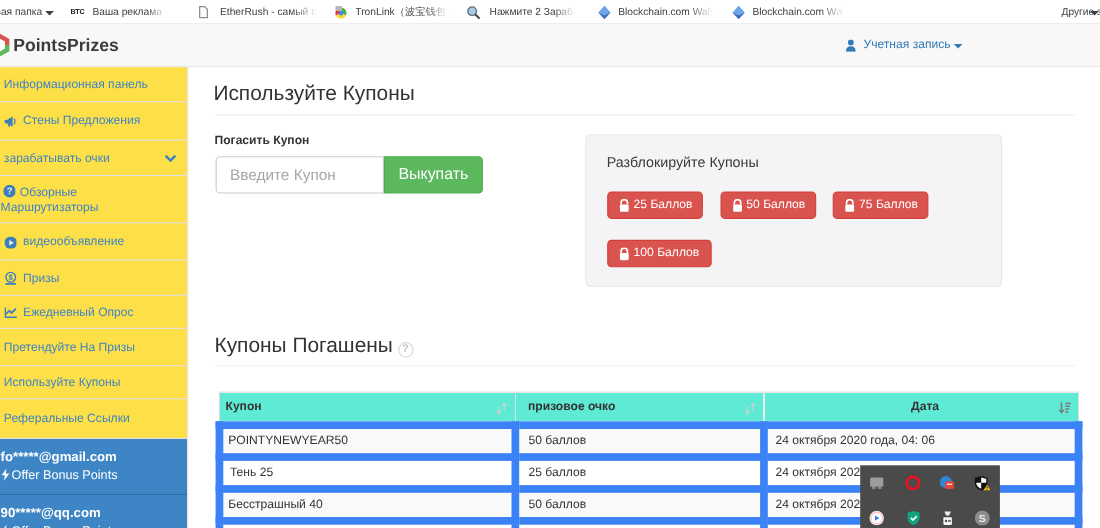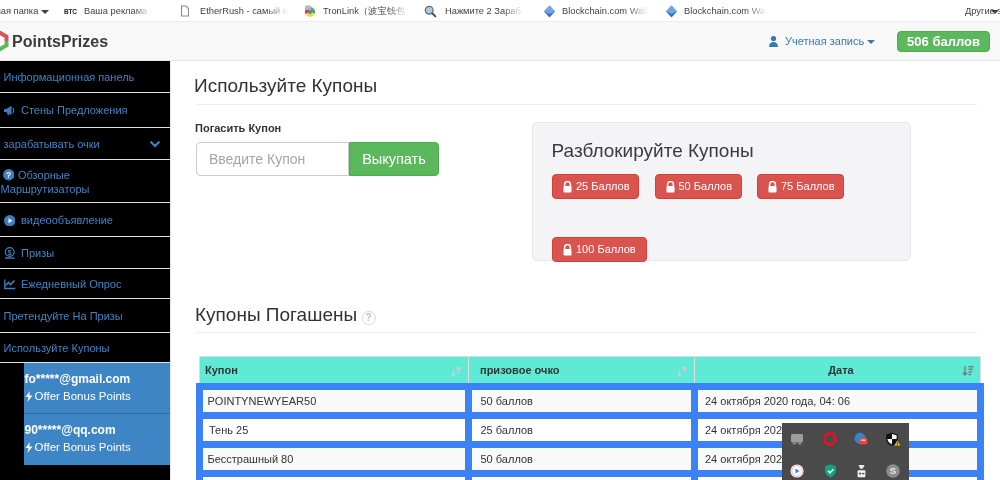--- a/index.html
+++ b/index.html
@@ -17,43 +17,43 @@
     border-right:4px solid transparent; border-top:4.5px solid #3c4043; }
   
   .navbar { position:absolute; top:22px; left:0; width:1000px; height:39px; background:#f8f8f8;
     border-bottom:1px solid #e7e7e7; z-index:4; }
   .brand { position:absolute; left:12px; top:11px; font-size:16px; font-weight:bold; color:#3b3b3b; }
   .acct { position:absolute; left:785px; top:14px; color:#337ab7; font-size:11px; line-height:11px; }
   .btn506 { position:absolute; left:897px; top:9px; width:93px; height:21px; background:#5cb85c;
     border:1px solid #4cae4c; border-radius:4px; color:#fff; font-weight:bold; font-size:13px;
     text-align:center; line-height:19px; }
   
-  .sidebar { position:absolute; top:61px; left:0; width:171px; height:419px; background:#000000;
+  .sidebar { position:absolute; top:61px; left:0; width:171px; height:419px; background:#fde047;
     border-right:1px solid #e6e6e8; }
   .si { display:flex; align-items:center; border-bottom:1px solid #e2e2e4; color:#4183c4;
     font-size:11px; line-height:13px; padding:2px 0 0 3.5px; position:relative; }
   .si .ic { flex:0 0 13.5px; margin-right:4px; display:flex; align-items:center; }
-  .sblock { background:#3d85c4; color:#fff; padding:9.5px 0 0 0.5px; height:51px; overflow:hidden;margin-left:24px; }
+  .sblock { background:#3d85c4; color:#fff; padding:9.5px 0 0 0.5px; height:51px; overflow:hidden; }
   .sblock.b1 { border-bottom:1px solid #2d6da6; height:51px; }
   .sblock .em { font-weight:bold; font-size:12px; line-height:14px; }
   .sblock .ob { font-size:11.5px; line-height:13px; margin-top:3.5px; }
   
   h2 { position:absolute; font-size:19px; font-weight:normal; color:#333; white-space:nowrap; }
   .hr { position:absolute; border-top:1px solid #eee; width:781px; left:196px; }
   .lbl { position:absolute; left:195px; top:122px; font-size:11px; font-weight:bold; color:#333; }
   .inpgrp { position:absolute; left:196px; top:142px; height:34px; }
   .inp { position:absolute; left:0; top:0; width:153px; height:34px; border:1px solid #ccc;
     border-radius:4px 0 0 4px; background:#fff; font-size:14px; color:#a5a5a5; line-height:32px;
     padding-left:12px; }
   .btn-redeem { position:absolute; left:153px; top:0; width:90px; height:34px;
     background:#5cb85c; border:1px solid #4cae4c; border-radius:0 4px 4px 0; color:#fff;
     font-size:14.5px; text-align:center; line-height:32px; }
   .panel { position:absolute; left:532px; top:122px; width:379px; height:139px;
     background:#f4f4f6; border:1px solid #e7e7ea; border-radius:5px; }
-  .panel h3 { position:absolute; left:18.5px; top:16.5px; font-size:19px; font-weight:normal;
+  .panel h3 { position:absolute; left:18.5px; top:16.5px; font-size:13px; font-weight:normal;
     color:#3b3b3b; white-space:nowrap; }
   .btn-red { position:absolute; height:25px; background:#d9534f; border:1px solid #d43f3a;
     border-radius:4px; color:#fff; font-size:11px; line-height:23px; white-space:nowrap;
     padding-left:23px; }
   .btn-red svg { position:absolute; left:10px; top:5.5px; }
   .qmark { position:absolute; left:361.5px; top:311px; width:14px; height:14px; border-radius:50%;
     border:1.6px solid #dadada; color:#c2c2c2; font-size:10px; text-align:center; line-height:11px;
     font-weight:bold; }
   
   .tbl { position:absolute; left:196px; top:356px; width:781px; border-collapse:collapse;
@@ -116,21 +116,20 @@
     <path d="M2.5 12 L21.5 12 L21.5 17.5 L12 23 L2.5 17.5 Z" fill="#5cb85c"></path>
     <path d="M12 5.6 L17.5 8.8 L17.5 15.2 L12 18.4 L6.5 15.2 L6.5 8.8 Z" fill="#fff"></path>
   </svg>
   <div class="brand">PointsPrizes</div>
   <svg class="abs" style="left:769px;top:14px;" width="9" height="11" viewBox="0 0 9 11">
     <circle cx="4.5" cy="2.6" r="2.6" fill="#337ab7"></circle>
     <path d="M0 11 C0 7.6 2 6 4.5 6 C7 6 9 7.6 9 11 Z" fill="#337ab7"></path>
   </svg>
   <div class="acct">Учетная запись</div>
   <span class="caret-s abs" style="left:867px;top:18px;border-top-color:#337ab7;"></span>
-  <div class="btn506">506 баллов</div>
 </div>
 
 <div class="sidebar">
   <div class="si" style="height:31.5px;">Информационная панель</div>
   <div class="si" style="height:35px;"><span class="ic">
     <svg width="12" height="11" viewBox="0 0 12 11">
           <path d="M0 4 h2.2 l5.3 -3.2 v9.4 l-5.3 -3.2 h-2.2 z" fill="#3e7eba"></path>
           <path d="M8.5 3 a3.2 3.2 0 0 1 0 5" fill="none" stroke="#3e7eba" stroke-width="1.1"></path>
           <path d="M2.8 7.3 l1 3 h1.4 l-1 -3 z" fill="#3e7eba"></path>
         </svg>
@@ -159,20 +158,21 @@
         </svg>
     </span>Призы</div>
   <div class="si" style="height:30.2px;"><span class="ic">
     <svg width="12" height="11" viewBox="0 0 12 11">
           <path d="M0.8 0.5 v9 h10.5" fill="none" stroke="#3e7eba" stroke-width="1.4"></path>
           <path d="M1.5 6.5 L4.5 3.5 L6.5 5.5 L10.5 1.5" fill="none" stroke="#3e7eba" stroke-width="1.6"></path>
         </svg>
     </span>Ежедневный Опрос</div>
   <div class="si" style="height:33.7px;">Претендуйте На Призы</div>
   <div class="si" style="height:30.3px;">Используйте Купоны</div>
+  <div class="si" style="height:36px;">Реферальные Ссылки</div>
   <div class="sblock b1">
     <div class="em">fo*****@gmail.com</div>
     <div class="ob"><svg width="8" height="11" viewBox="0 0 8 11" style="vertical-align:-2px;margin-right:2px;">
           <path d="M5 0 L0.5 6 H3.5 L2.5 11 L7.5 4.5 H4.2 Z" fill="#fff"></path>
         </svg>Offer Bonus Points</div>
   </div>
   <div class="sblock">
     <div class="em">90*****@qq.com</div>
     <div class="ob"><svg width="8" height="11" viewBox="0 0 8 11" style="vertical-align:-2px;margin-right:2px;">
           <path d="M5 0 L0.5 6 H3.5 L2.5 11 L7.5 4.5 H4.2 Z" fill="#fff"></path>
@@ -194,21 +194,21 @@
         <rect x="0.5" y="5" width="8" height="6.5" rx="1" fill="#fff"></rect>
       </svg>25 Баллов</div>
   <div class="btn-red" style="left:121.5px;top:51px;width:87px;"><svg width="9" height="12" viewBox="0 0 9 12">
         <path d="M1.6 5 V3.4 a2.9 2.9 0 0 1 5.8 0 V5" fill="none" stroke="#fff" stroke-width="1.5"></path>
         <rect x="0.5" y="5" width="8" height="6.5" rx="1" fill="#fff"></rect>
       </svg>50 Баллов</div>
   <div class="btn-red" style="left:224px;top:51px;width:87px;"><svg width="9" height="12" viewBox="0 0 9 12">
         <path d="M1.6 5 V3.4 a2.9 2.9 0 0 1 5.8 0 V5" fill="none" stroke="#fff" stroke-width="1.5"></path>
         <rect x="0.5" y="5" width="8" height="6.5" rx="1" fill="#fff"></rect>
       </svg>75 Баллов</div>
-  <div class="btn-red" style="left:19px;top:95px;width:95px;margin-top:19px;"><svg width="9" height="12" viewBox="0 0 9 12">
+  <div class="btn-red" style="left:19px;top:95px;width:95px;"><svg width="9" height="12" viewBox="0 0 9 12">
         <path d="M1.6 5 V3.4 a2.9 2.9 0 0 1 5.8 0 V5" fill="none" stroke="#fff" stroke-width="1.5"></path>
         <rect x="0.5" y="5" width="8" height="6.5" rx="1" fill="#fff"></rect>
       </svg>100 Баллов</div>
 </div>
 <h2 style="left:195px;top:303.5px;">Купоны Погашены</h2>
 <div class="qmark">?</div>
 <div class="hr" style="top:331.5px;"></div>
 <table class="tbl">
   <tbody>
       <tr>
@@ -238,21 +238,21 @@
     <td style="padding-left:4.5px;">POINTYNEWYEAR50</td>
     <td style="padding-left:8.5px;">50 баллов</td>
     <td style="padding-left:7px;">24 октября 2020 года, 04: 06</td>
   </tr>
   <tr>
     <td style="padding-left:6px;border-radius:12px;">Тень 25</td>
     <td style="padding-left:8.5px;">25 баллов</td>
     <td style="padding-left:7px;">24 октября 2020 года, 04: 06</td>
   </tr>
   <tr class="stripe">
-    <td style="padding-left:4.5px;">Бесстрашный 80</td>
+    <td style="padding-left:4.5px;">Бесстрашный 40</td>
     <td style="padding-left:8.5px;">50 баллов</td>
     <td style="padding-left:7px;">24 октября 2020 года, 04: 06</td>
   </tr>
   <tr>
     <td style="padding-left:4.5px;"></td>
         <td></td>
         <td></td>
   </tr>
 </tbody>
   </table>

